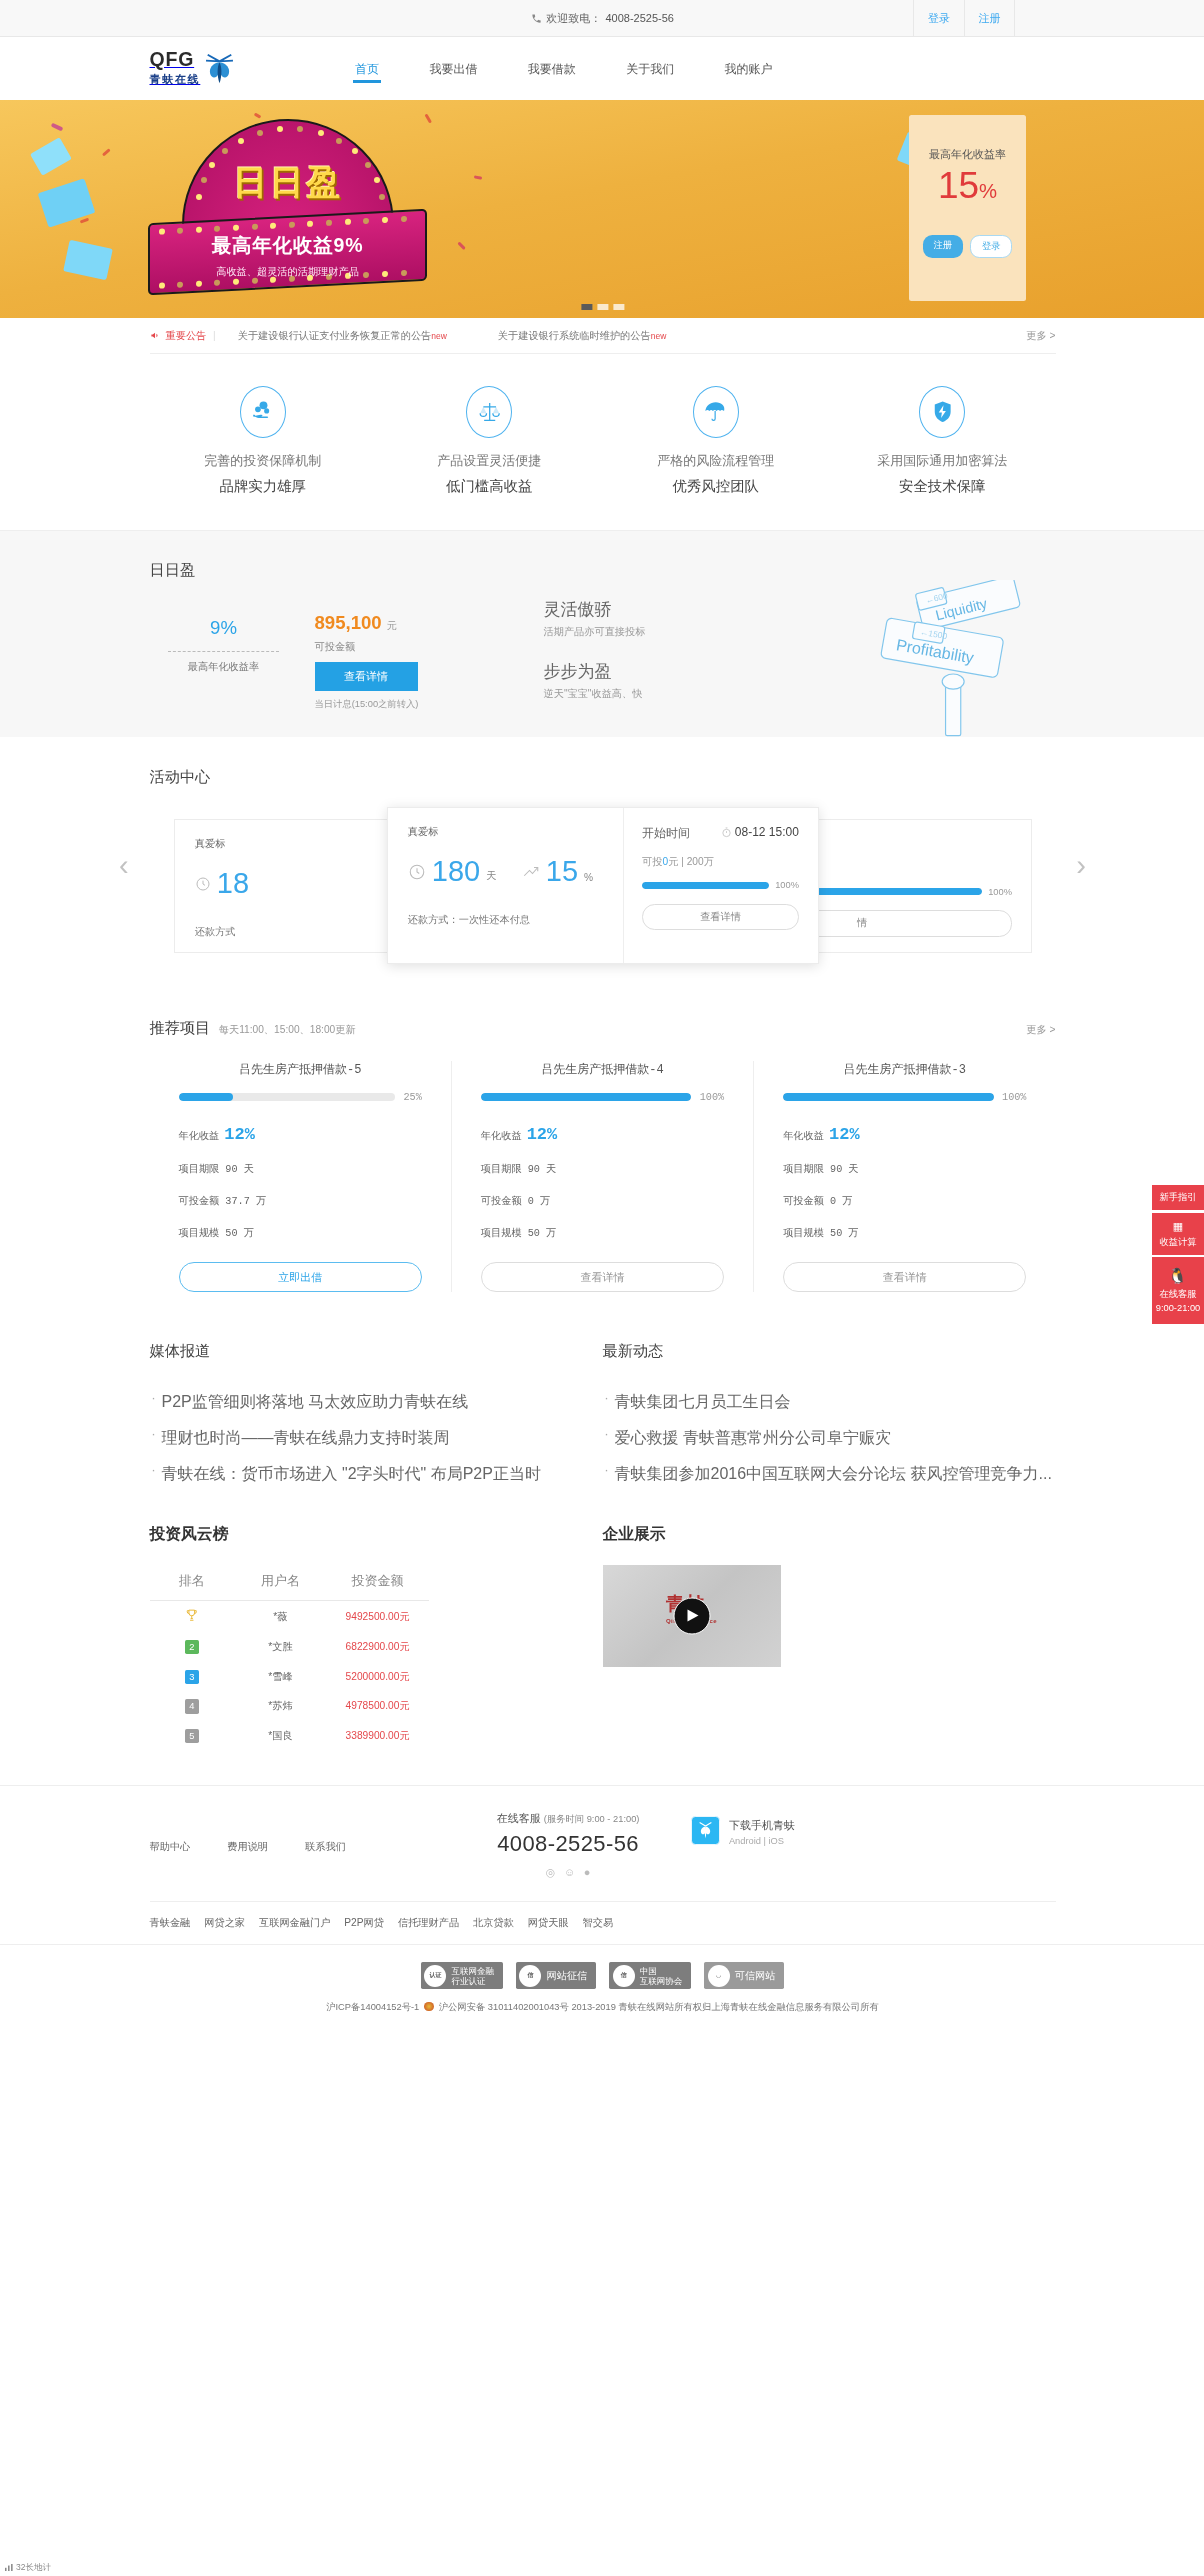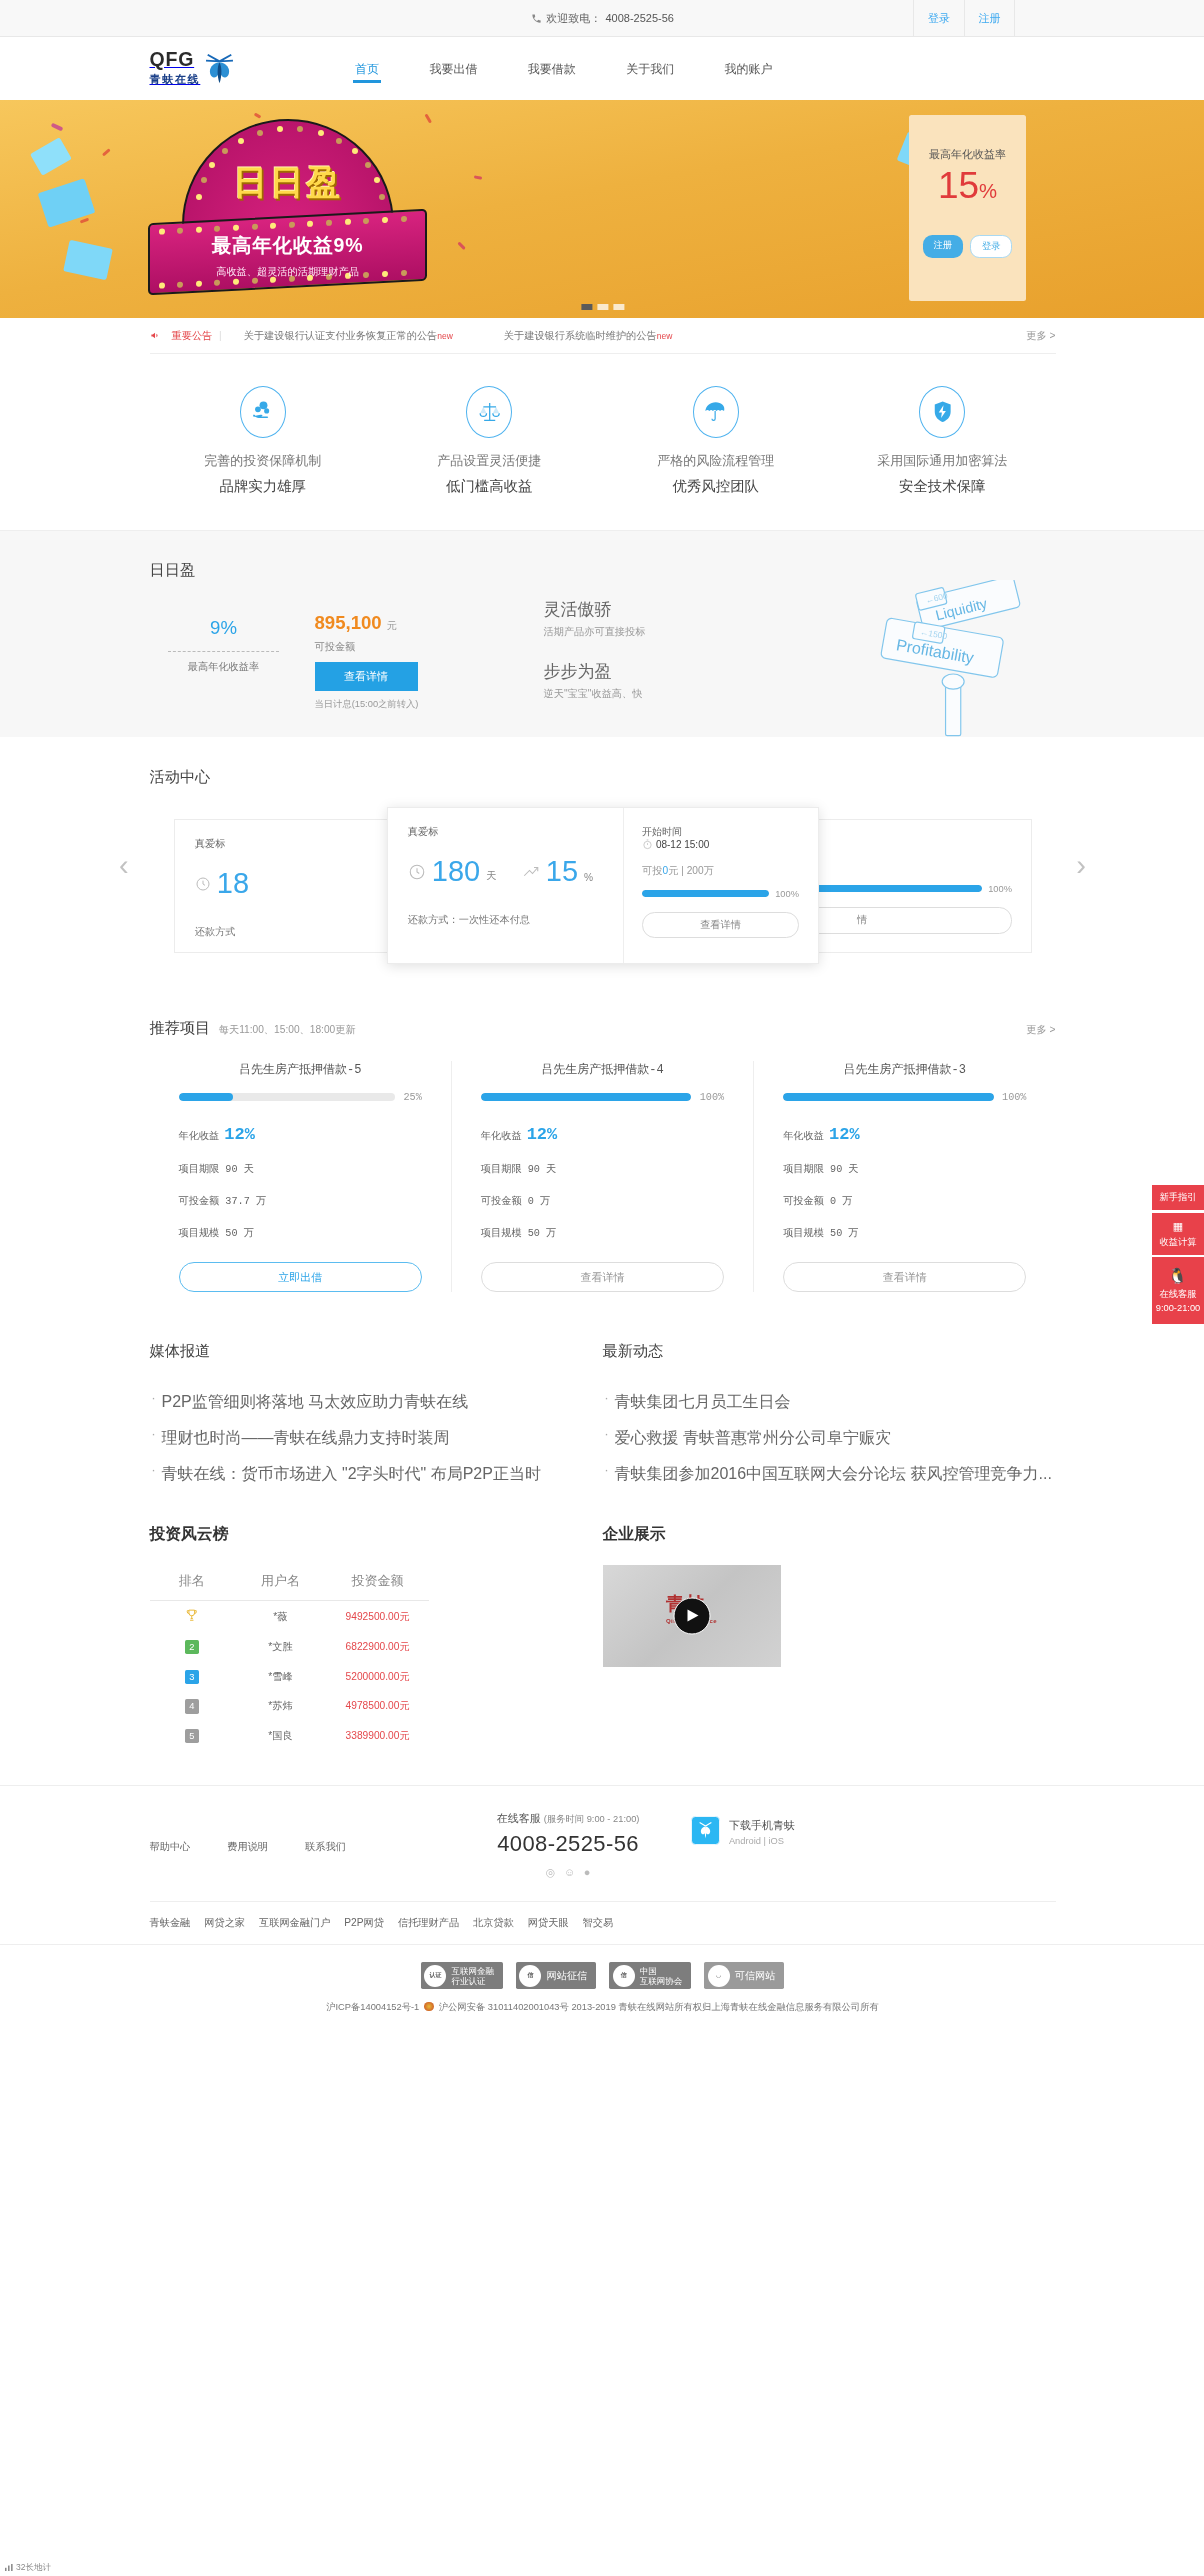--- a/index.html
+++ b/index.html
@@ -58,21 +58,21 @@
   .banner .card .btns { margin-top:30.5px; display:flex; justify-content:center; gap:6.8px; }
   .banner .card .btns a { font-size:9.3px; text-decoration:none; padding:4.2px 11px; border-radius:9.3px; }
   .banner .card .btns .reg { background:#44ade6; color:#fff; }
   .banner .card .btns .log { background:#fff; color:#44ade6; border:0.8px solid #a9d9f2; }
   .bdots { position:absolute; left:50%; bottom:8.5px; transform:translateX(-50%); display:flex; gap:5.1px; }
   .bdots i { width:11px; height:6px; background:rgba(255,255,255,.75); display:block; }
   .bdots i.on { background:#5a5a5a; }
 
   
   .notice { height:36px; border-bottom:0.8px solid #eee; display:flex; align-items:center; font-size:10.2px; color:#777; }
-  .notice .tag { color:#e4474b; margin-right:6.8px; display:flex; align-items:center; gap:11px; }
+  .notice .tag { color:#e4474b; margin-right:6.8px; display:flex; align-items:center; gap:5px; }
   .notice .bar { color:#ddd; margin-right:22px; }
   .notice a { color:#777; text-decoration:none; margin-right:51px; }
   .notice a .new { color:#e4474b; font-size:8.5px; }
   .notice .more { margin-left:auto; margin-right:0; color:#999; }
 
   
   .features { padding:32px 0 34px; display:flex; }
   .feat { flex:1; text-align:center; }
   .feat .circ { width:46px; height:52px; border:0.8px solid #4fb3ef; border-radius:50%;
                 margin:0 auto 13.5px; display:flex; align-items:center; justify-content:center; }
@@ -113,21 +113,21 @@
   .slide.center { left:50%; transform:translateX(-50%); top:0; width:432px; height:157px;
                   box-shadow:0 1.7px 12px rgba(0,0,0,.13); z-index:3; display:flex; }
   .slide .pad { padding:17px 20.3px; }
   .slide .nm { font-size:10.2px; color:#666; }
   .slide .stats { display:flex; align-items:flex-start; gap:25.4px; margin-top:18.6px; }
   .slide .stat { display:flex; align-items:center; gap:6px; }
   .slide .stat .v { font-size:29px; color:#3aa7ea; font-weight:300; line-height:1; }
   .slide .stat .u { font-size:10.2px; color:#888; align-self:flex-end; margin-bottom:3.4px; }
   .slide .rp { font-size:10.2px; color:#777; margin-top:27px; }
   .slide .right { border-left:0.8px solid #eee; padding:17px 18.6px; width:195px; }
-  .slide .right .ln { display:flex; justify-content:space-between; font-size:10px; color:#666;flex-direction:column; }
+  .slide .right .ln { display:flex; justify-content:space-between; font-size:12px; color:#666; }
   .slide .right .ln .tm { color:#444; }
   .slide .right .av { font-size:10.2px; color:#999; margin-top:13.5px; }
   .slide .right .av b { color:#3aa7ea; font-weight:normal; }
   .slide .right .prog { display:flex; align-items:center; gap:6px; margin-top:11px; }
   .slide .right .prog .track { flex:1; height:6.8px; background:#e9e9e9; border-radius:3.4px; overflow:hidden; }
   .slide .right .prog .fill { height:100%; background:#2ba4e8; border-radius:3.4px; }
   .slide .right .prog .p { font-size:9.3px; color:#999; }
   .slide .right .det { display:block; text-align:center; margin-top:13.5px; border:0.8px solid #ddd;
                        border-radius:12.7px; padding:5.1px 0; font-size:10.2px; color:#888; text-decoration:none; }
 

